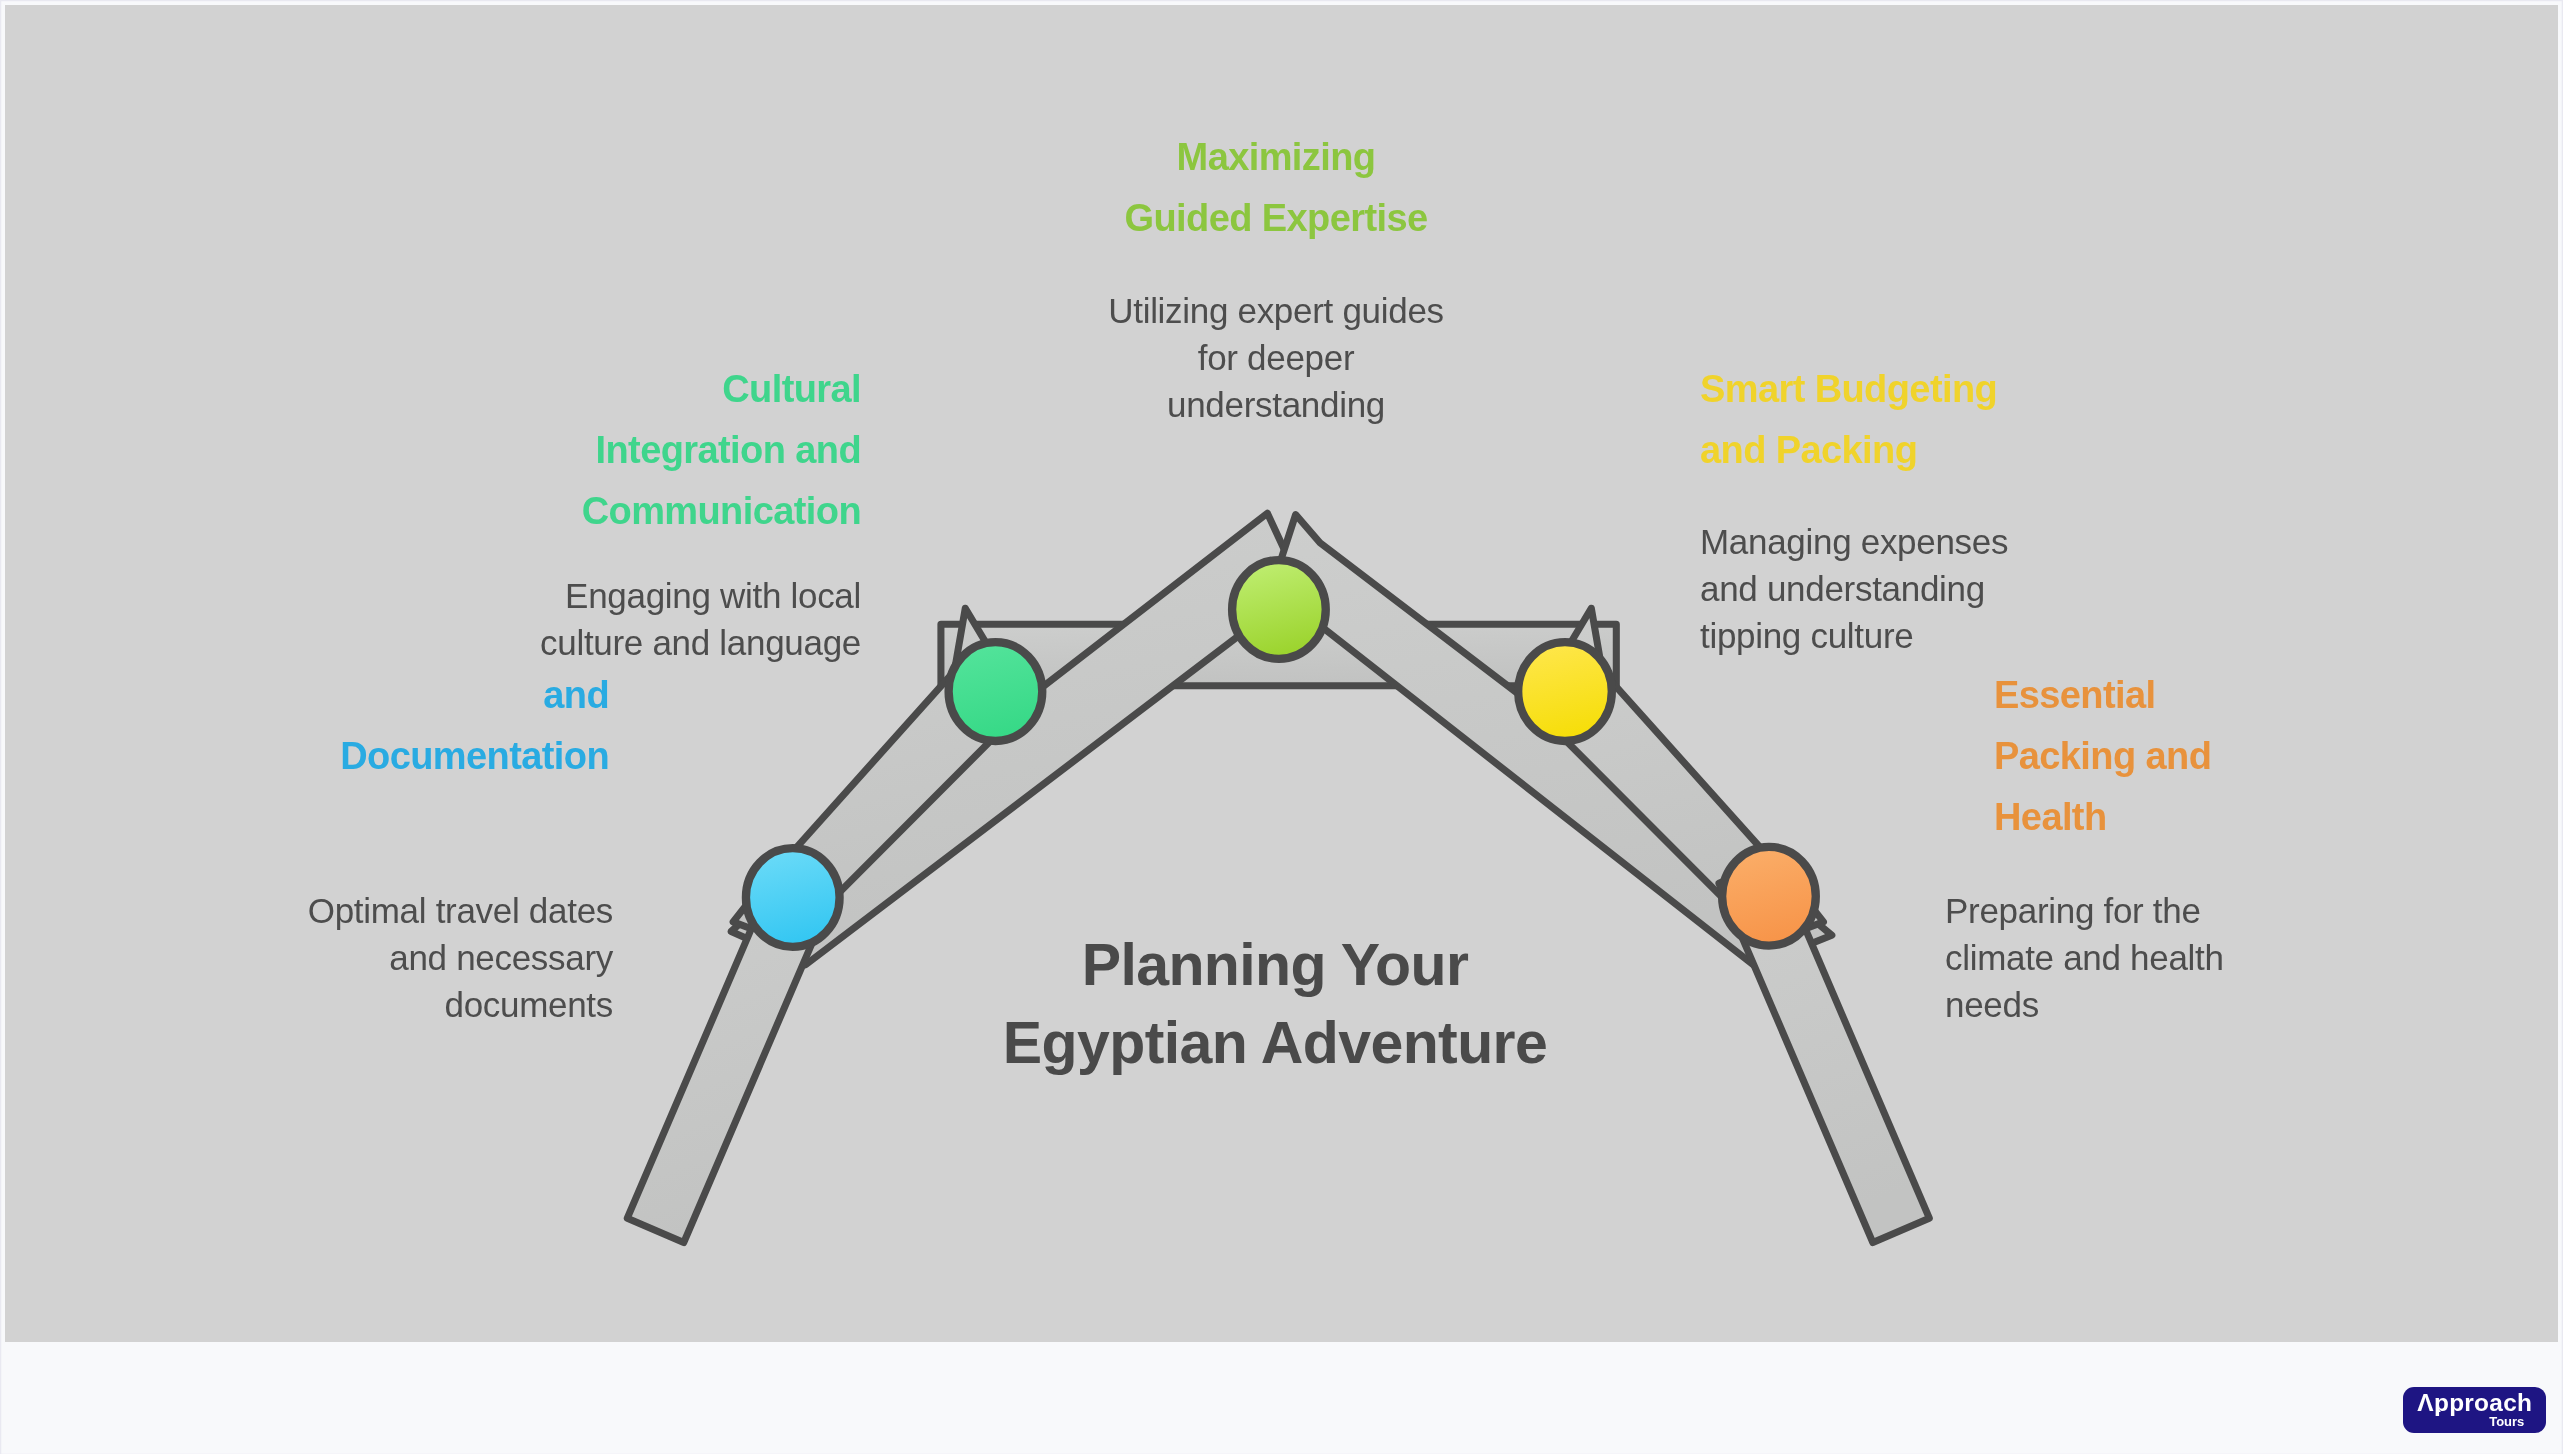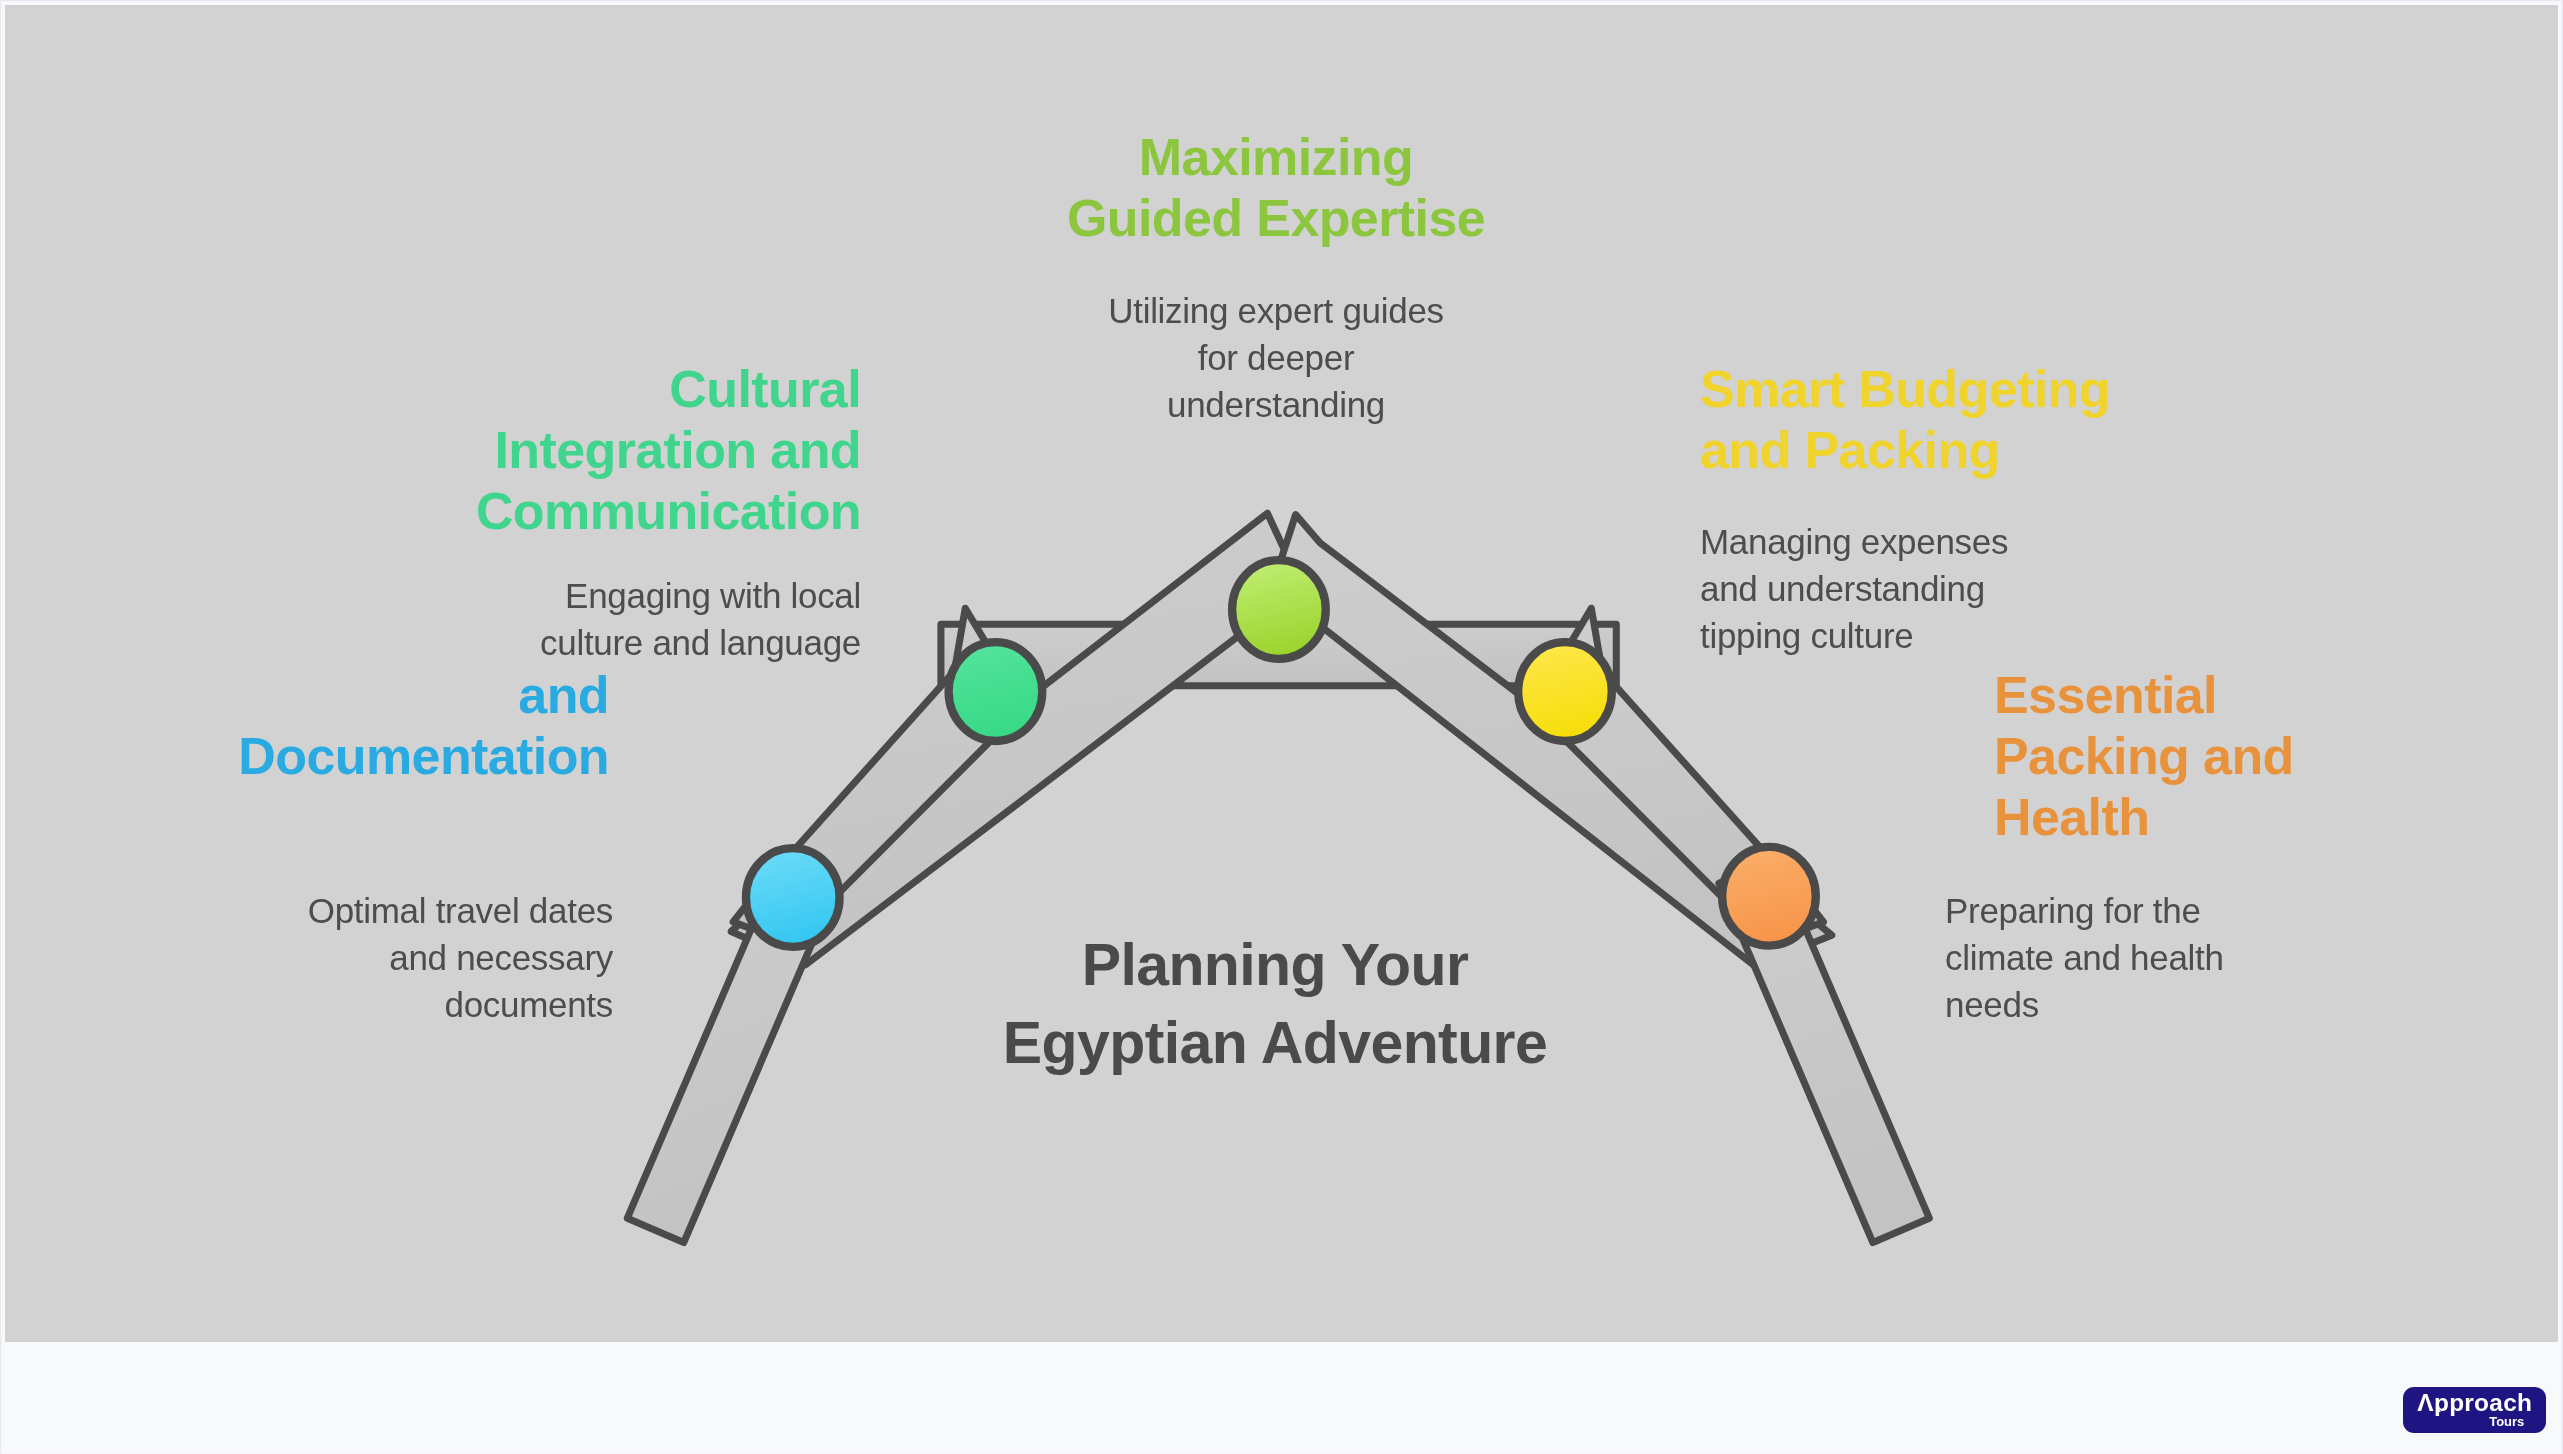--- a/index.html
+++ b/index.html
@@ -15,21 +15,21 @@
   }
   .canvas{
     position:absolute;left:5.1px;top:5.1px;width:2553px;height:1337px;
     background:#d2d2d2;
   }
   svg.truss{position:absolute;left:0;top:0;width:2563px;height:1455px;z-index:1;}
   .beam{fill:url(#beamGrad);stroke:#4a4a4a;stroke-width:11;stroke-linejoin:round;}
   .node{stroke:#4a4a4a;stroke-width:13;}
 
   .txt{position:absolute;z-index:2;}
-  .topic-title{font-weight:bold;font-size:52px;line-height:61px;letter-spacing:-0.6px;}
+  .topic-title{font-weight:bold;font-size:38px;line-height:61px;letter-spacing:-0.6px;}
   .topic-desc{font-size:35px;line-height:47px;color:#4d4d4d;letter-spacing:-0.3px;}
   .align-r{text-align:right;}
   .align-l{text-align:left;}
   .align-c{text-align:center;}
   .c-blue{color:#29abe2;}
   .c-emerald{color:#3fd58c;}
   .c-green{color:#8cc63f;}
   .c-yellow{color:#f0d32b;}
   .c-orange{color:#e8923c;}
 

